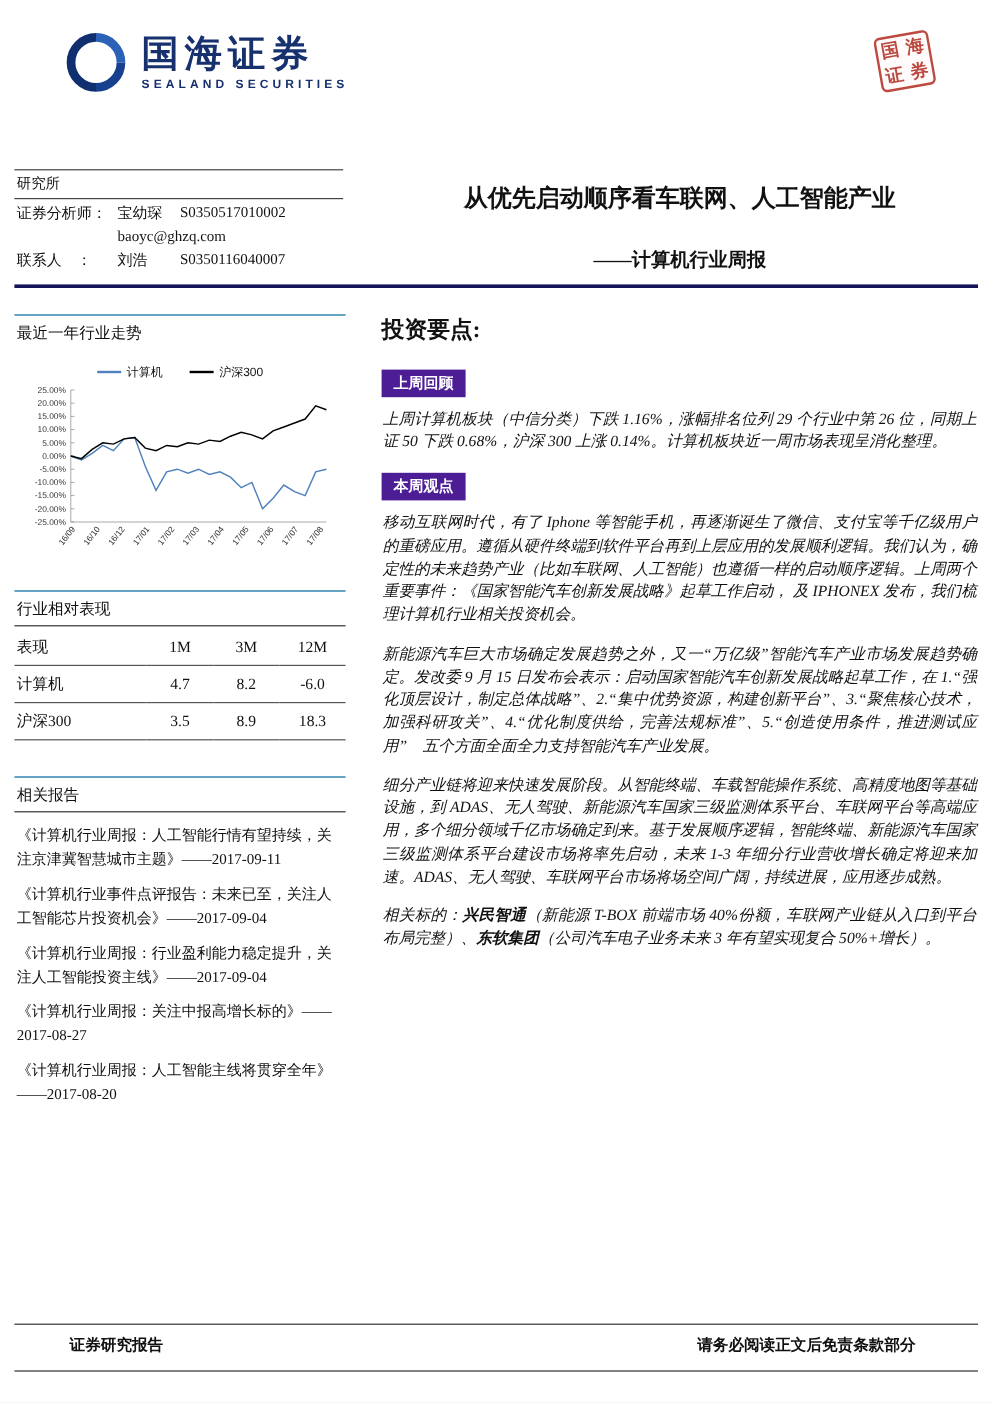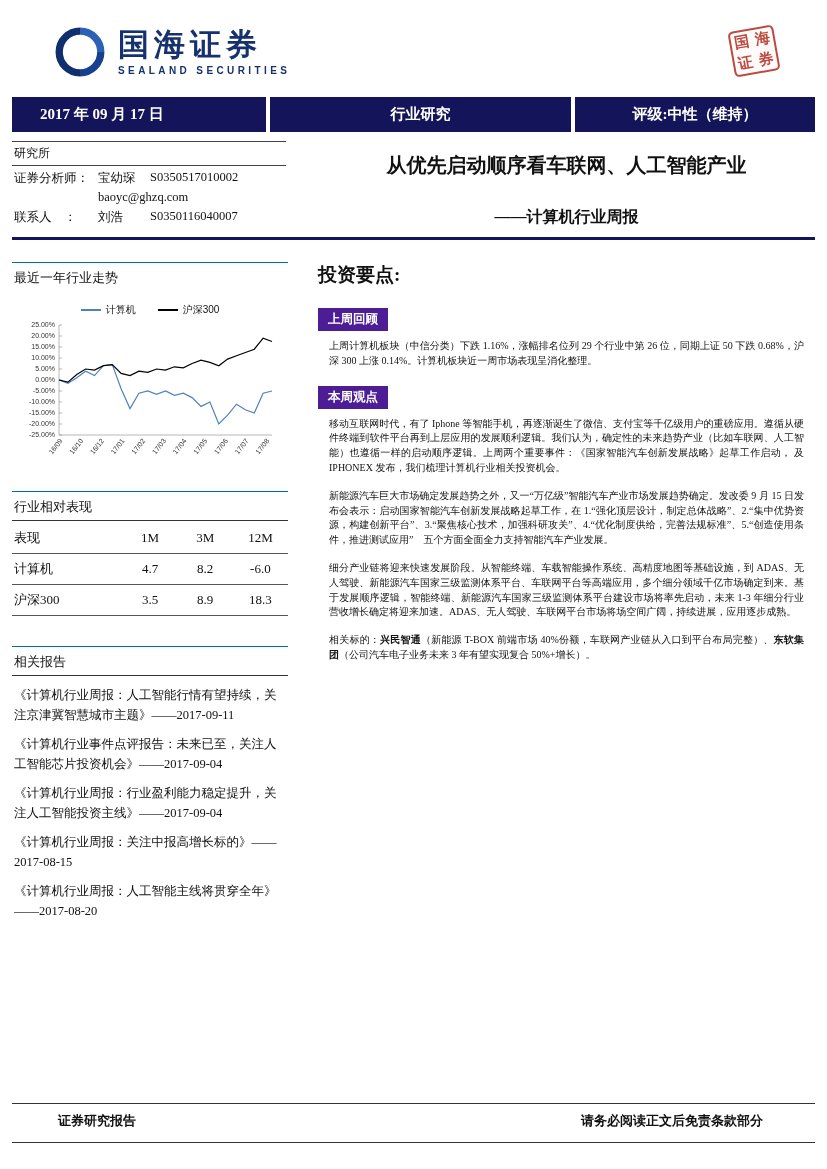--- a/index.html
+++ b/index.html
@@ -55,21 +55,21 @@
   .perf-table td.num{text-align:center;width:20%;}
   .reports-title{margin-top:30px;}
   .report-item{font-size:12.5px;line-height:1.6;margin:9px 0;padding:0 2px;}
   .tbl-wrap{margin-top:16px;}
 
   
   .main{position:absolute;left:318px;top:262px;width:497px;}
   .invest-title{font-size:19px;font-weight:bold;margin:0 0 16px;}
   .badge{display:inline-block;background:#4c1d95;color:#fff;font-size:12.5px;font-weight:bold;
          padding:3px 10px;margin:4px 0 8px;}
-  .main p{font-size:10px;line-height:1.48;text-align:justify;margin:0 11px 13px;}
+  .main p{font-size:13px;line-height:1.48;text-align:justify;margin:0 1px 13px;font-style:italic;}
   .bold-para{font-weight:bold;margin-top:24px !important;}
   .b{font-weight:bold;}
 
   
   .footer-top-line{position:absolute;left:12px;right:12px;top:1103px;border-top:1px solid #333;}
   .footer{position:absolute;left:12px;right:12px;top:1112px;display:flex;justify-content:space-between;
           font-size:13px;font-weight:bold;padding:0 52px 0 46px;box-sizing:border-box;}
   .footer-bottom-line{position:absolute;left:12px;right:12px;top:1142px;border-top:1px solid #333;}
 </style>
 </head>
@@ -90,25 +90,20 @@
     </div>
   </div>
 
   <div class="seal">
     <span>国</span>
     <span>海</span>
     <span>证</span>
     <span>券</span>
   </div>
 
-  <div class="navbar">
-    <div class="seg seg-date">2017 年 09 月 17 日</div>
-    <div class="seg seg-cat">行业研究</div>
-    <div class="seg seg-rating">评级:中性（维持）</div>
-  </div>
 
   <div class="analyst">
     <div class="dept">研究所</div>
     <div class="a-row">
       <span class="a-label">证券分析师：</span>
       <span class="a-name">宝幼琛</span>
       <span>S0350517010002</span>
     </div>
     <div class="a-email">baoyc@ghzq.com</div>
     <div class="a-row">
@@ -202,21 +197,21 @@
           <td class="num">18.3</td>
         </tr>
       </tbody>
         </table>
     </div>
 
     <div class="side-heading lined reports-title">相关报告</div>
     <div class="report-item">《计算机行业周报：人工智能行情有望持续，关注京津冀智慧城市主题》——2017-09-11</div>
     <div class="report-item">《计算机行业事件点评报告：未来已至，关注人工智能芯片投资机会》——2017-09-04</div>
     <div class="report-item">《计算机行业周报：行业盈利能力稳定提升，关注人工智能投资主线》——2017-09-04</div>
-    <div class="report-item">《计算机行业周报：关注中报高增长标的》——2017-08-15</div>
+    <div class="report-item">《计算机行业周报：关注中报高增长标的》——2017-08-27</div>
     <div class="report-item">《计算机行业周报：人工智能主线将贯穿全年》——2017-08-20</div>
   </aside>
 
   <main class="main">
     <h2 class="invest-title">投资要点:</h2>
 
     <div><span class="badge">上周回顾</span></div>
     <p>上周计算机板块（中信分类）下跌 1.16%，涨幅排名位列 29 个行业中第 26 位，同期上证 50 下跌 0.68%，沪深 300 上涨 0.14%。计算机板块近一周市场表现呈消化整理。</p>
 
     <div><span class="badge">本周观点</span></div>

